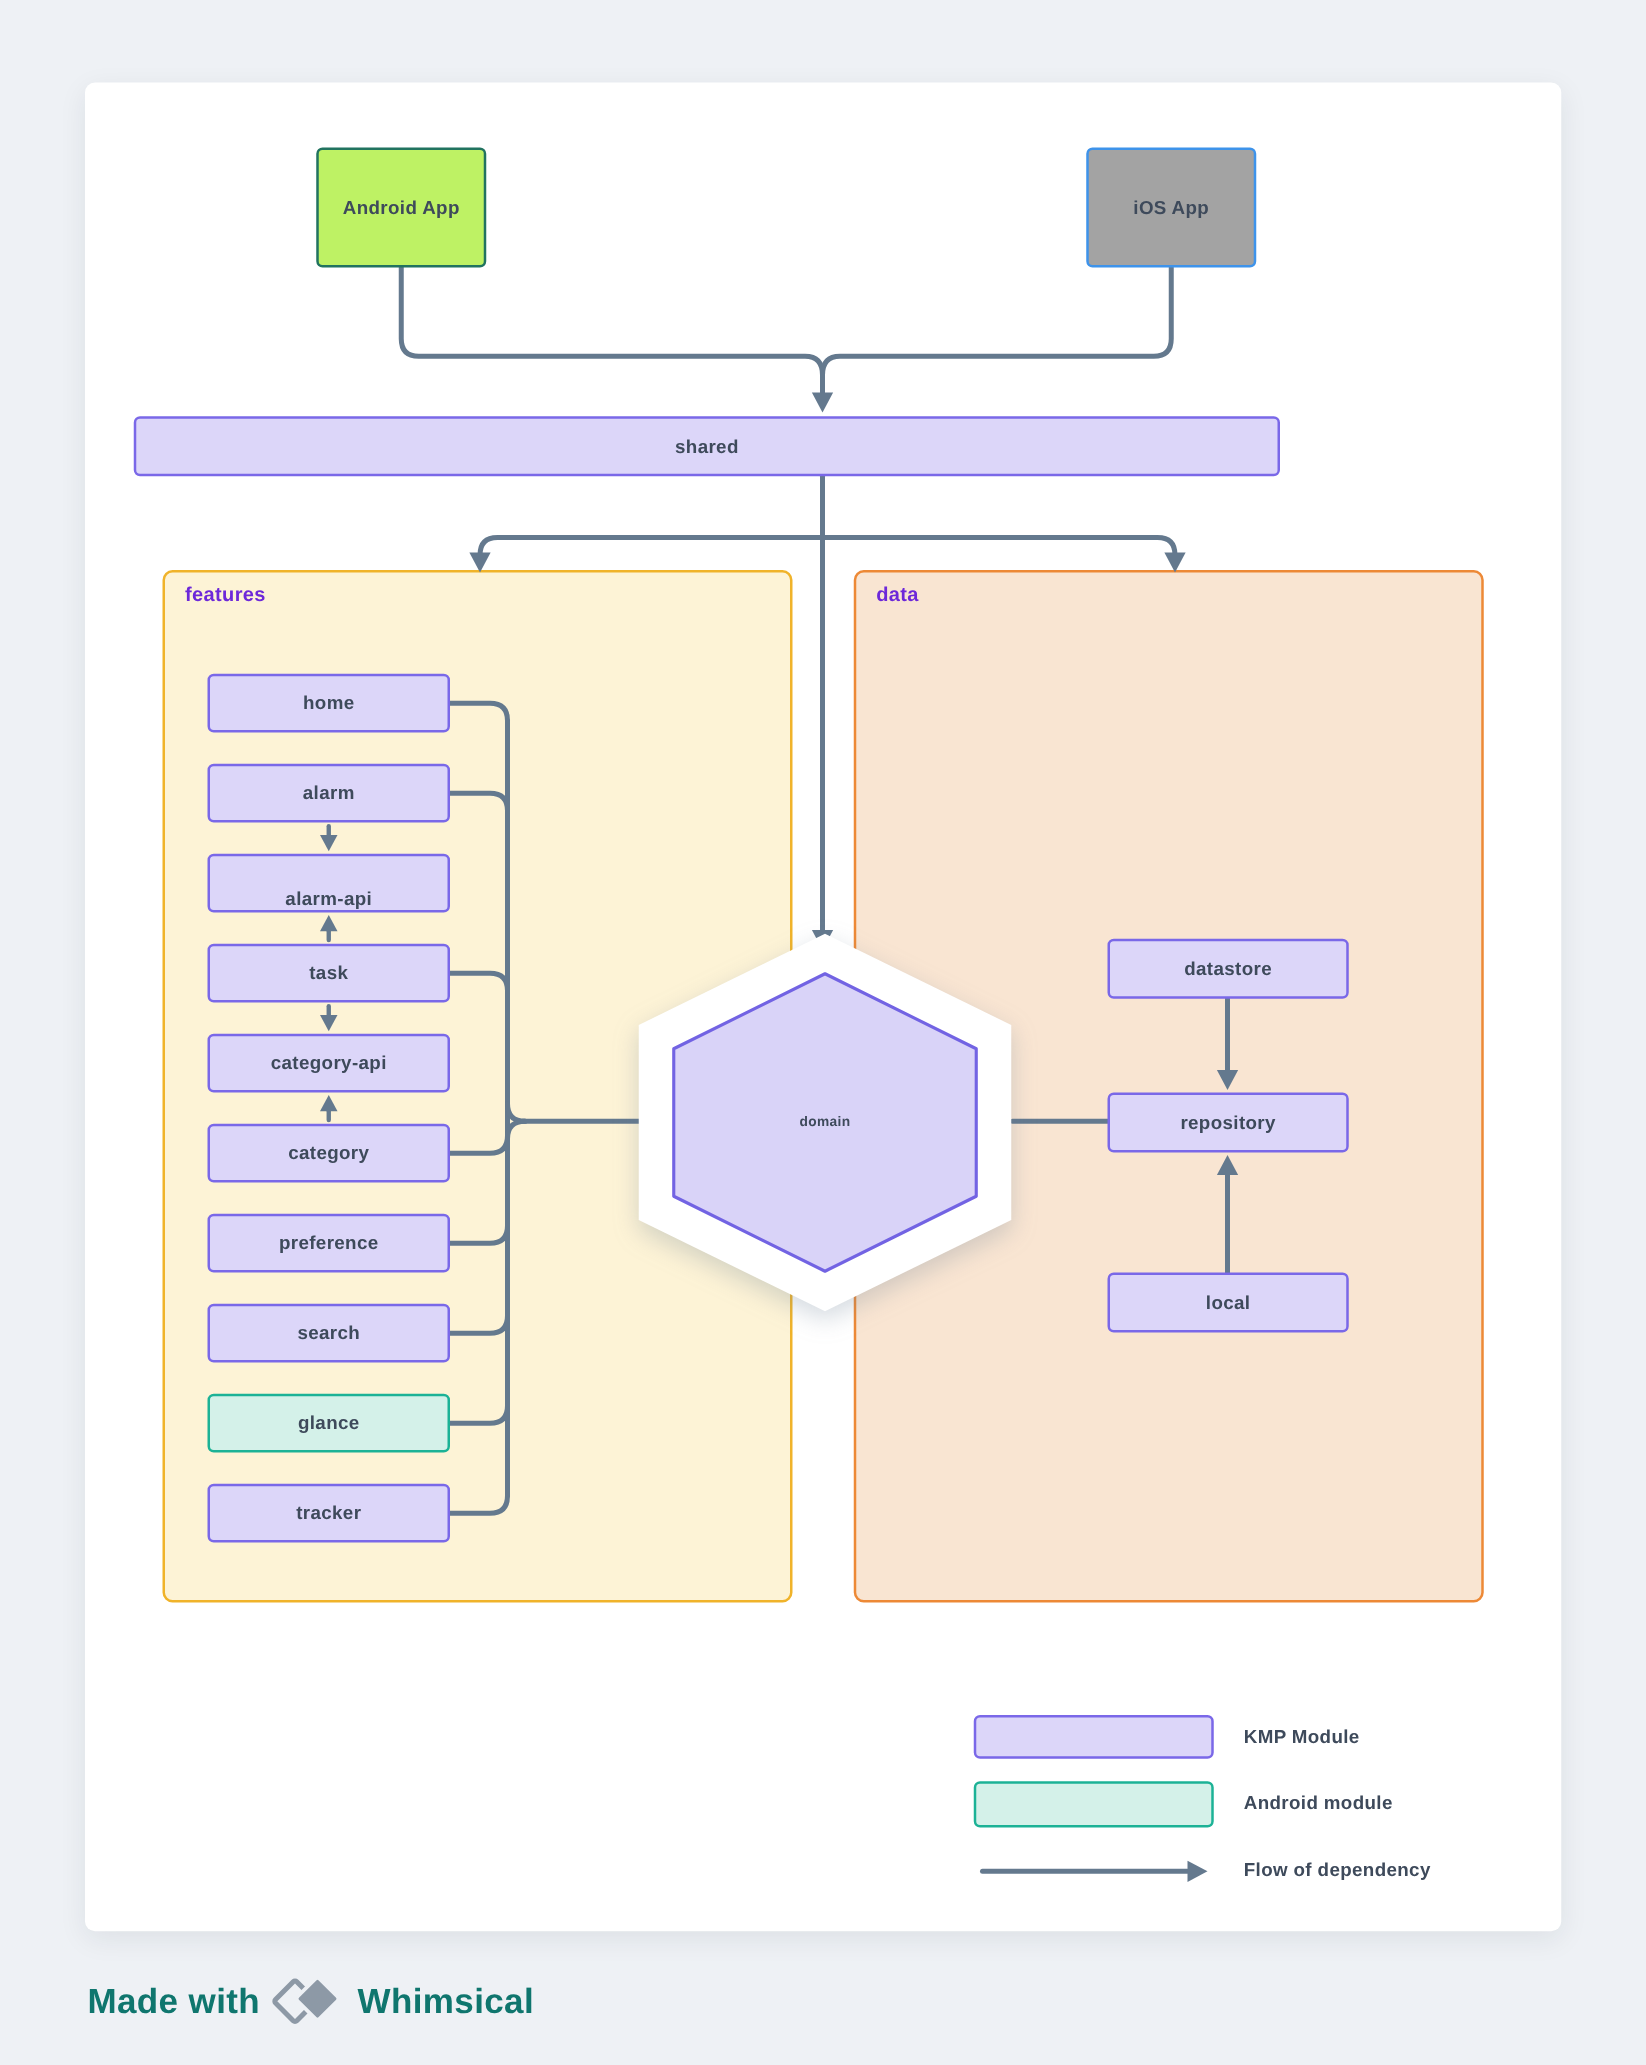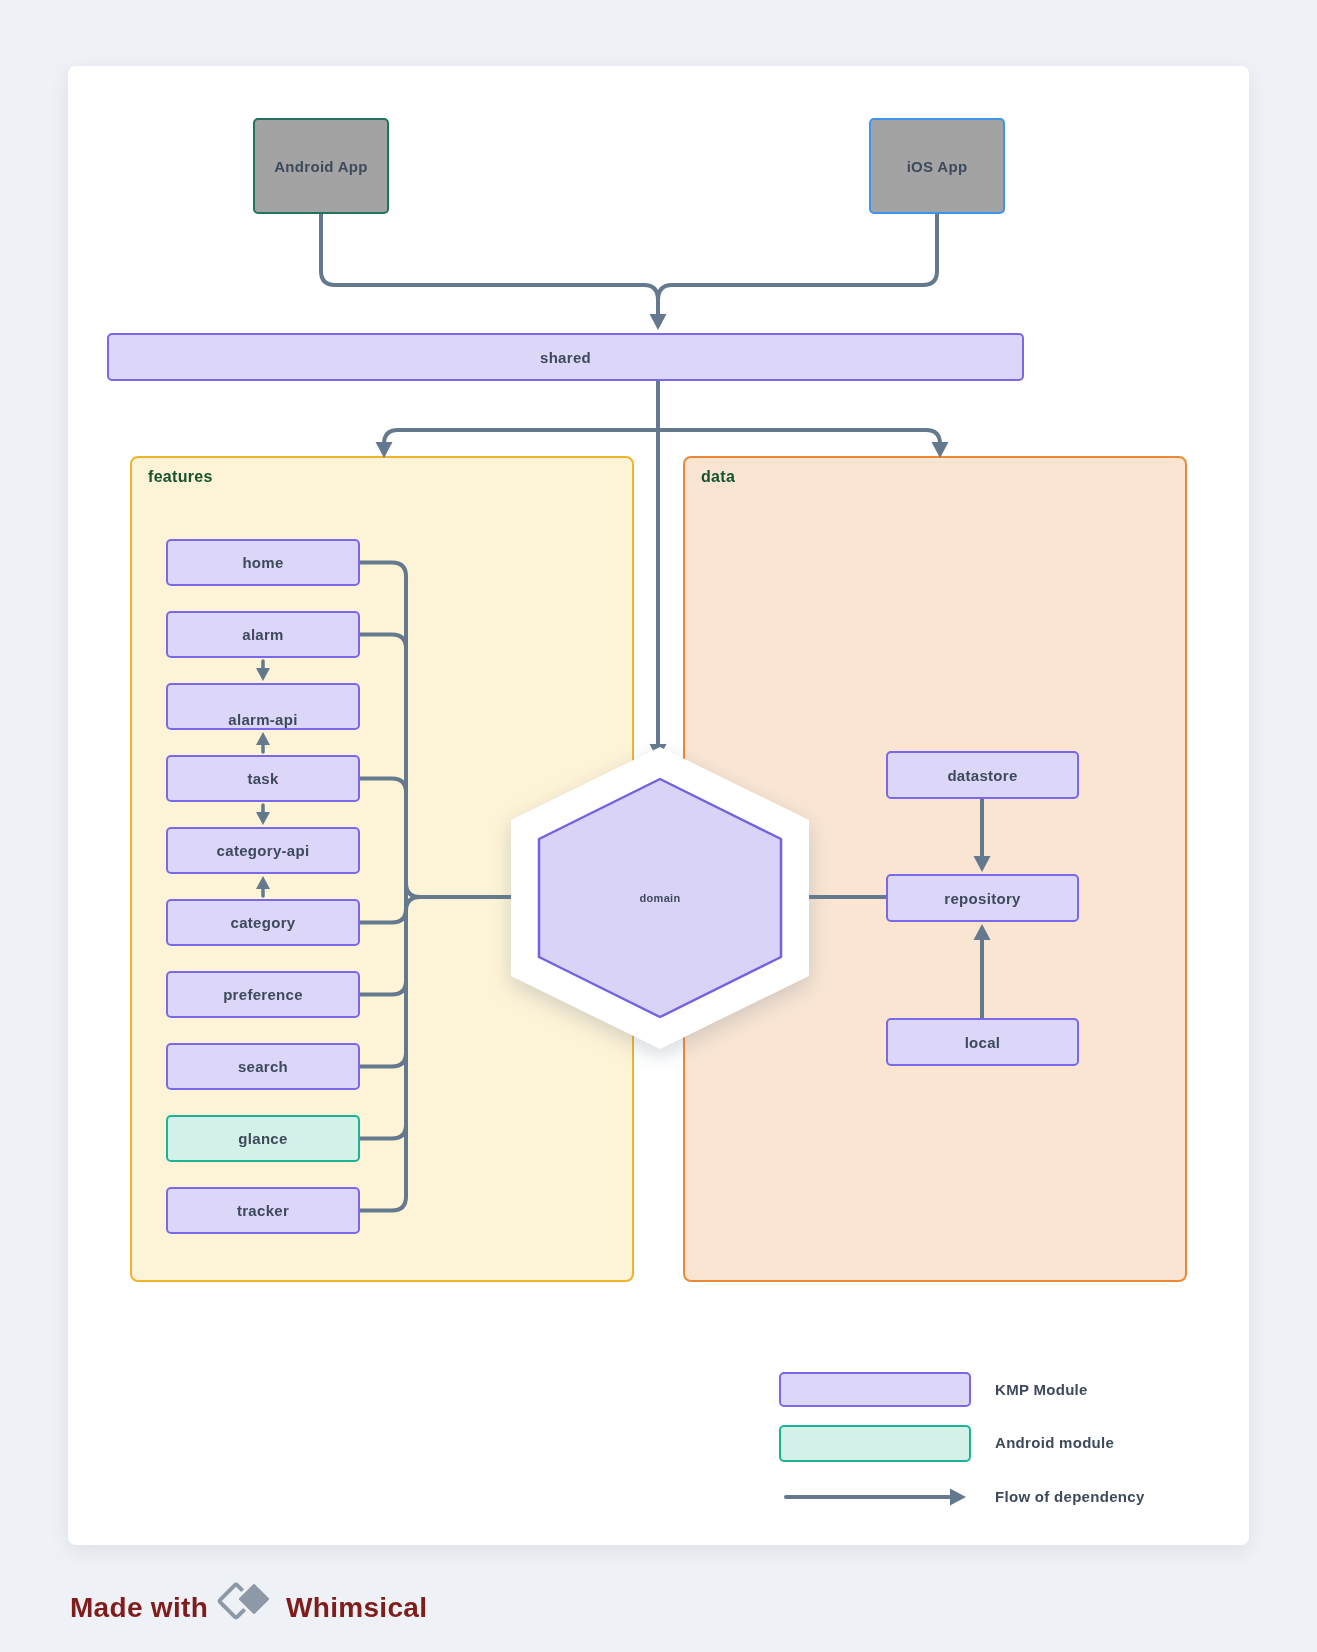--- a/index.html
+++ b/index.html
@@ -16,50 +16,50 @@
     box-shadow:0 6px 22px rgba(27,39,51,.08);
   }
   .node{
     position:absolute;box-sizing:border-box;border-radius:5px;
     display:flex;align-items:center;justify-content:center;
     font-size:15px;font-weight:600;letter-spacing:.3px;color:#3e4a5b;
     z-index:3;
   }
   .kmp{background:#dcd6f9;border:2px solid #7a68e8;}
   .android-mod{background:#d4f1e9;border:2px solid #1cb296;}
-  .android-app{background:#a3a3a3;border:2px solid #21735f;}
+  .android-app{background:#bef264;border:2px solid #21735f;}
   .ios-app{background:#a3a3a3;border:2px solid #3e93ea;}
   .container-box{
     position:absolute;box-sizing:border-box;border-radius:8px;z-index:1;
   }
   .features-box{background:#fdf3d6;border:2px solid #f0b32a;}
   .data-box{background:#f9e5d2;border:2px solid #ed8936;}
   .container-label{
     position:absolute;font-size:16px;font-weight:700;letter-spacing:.3px;
-    color:#14532d;z-index:3;
+    color:#6d28d9;z-index:3;
   }
   .feat{left:166px;width:194px;height:47px;}
   .dat{left:886px;width:193px;height:48px;}
   svg.wires{position:absolute;left:0;top:0;z-index:2;}
   .wire{stroke:#64798e;stroke-width:4;fill:none;stroke-linecap:round;stroke-linejoin:round;}
   .wire-thin{stroke:#64798e;stroke-width:3.5;fill:none;stroke-linecap:round;}
   .head{fill:#64798e;stroke:none;}
   .halo{fill:#ffffff;filter:drop-shadow(0 7px 10px rgba(100,121,142,.28));}
   .hexa{fill:#d9d3f8;stroke:#7263e3;stroke-width:2.5;stroke-linejoin:round;}
   .domain-label{
     position:absolute;left:539px;top:779px;width:242px;height:238px;
     display:flex;align-items:center;justify-content:center;
     font-size:11px;font-weight:600;letter-spacing:.3px;z-index:3;
   }
   .legend-swatch{position:absolute;left:779px;width:192px;border-radius:5px;z-index:3;box-sizing:border-box;}
   .legend-label{position:absolute;left:995px;font-size:15px;font-weight:600;letter-spacing:.3px;z-index:3;}
   .footer{
     position:absolute;left:70px;top:1578px;height:46px;z-index:3;
-    display:flex;align-items:flex-end;gap:10px;
-    font-size:28px;font-weight:700;color:#7f1d1d;letter-spacing:.3px;
+    display:flex;align-items:center;gap:10px;
+    font-size:28px;font-weight:700;color:#0f766e;letter-spacing:.3px;
   }
   .wlogo{position:relative;width:58px;height:46px;}
   .diamond{position:absolute;width:28px;height:28px;transform:rotate(45deg);box-sizing:border-box;}
   .diamond-outline{left:4px;top:9px;border:4px solid #8d99a6;background:transparent;border-radius:4px;}
   .diamond-fill{left:22px;top:7px;background:#8d99a6;border:3px solid #eef1f5;border-radius:4px;}
 </style>
 </head>
 <body>
 
 <div class="canvas"></div>

